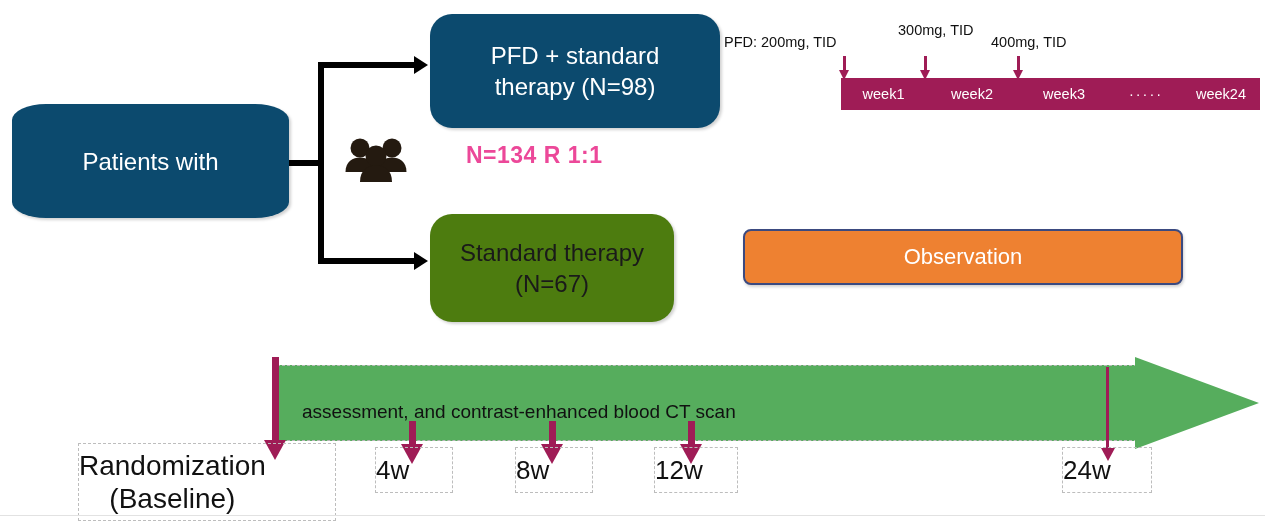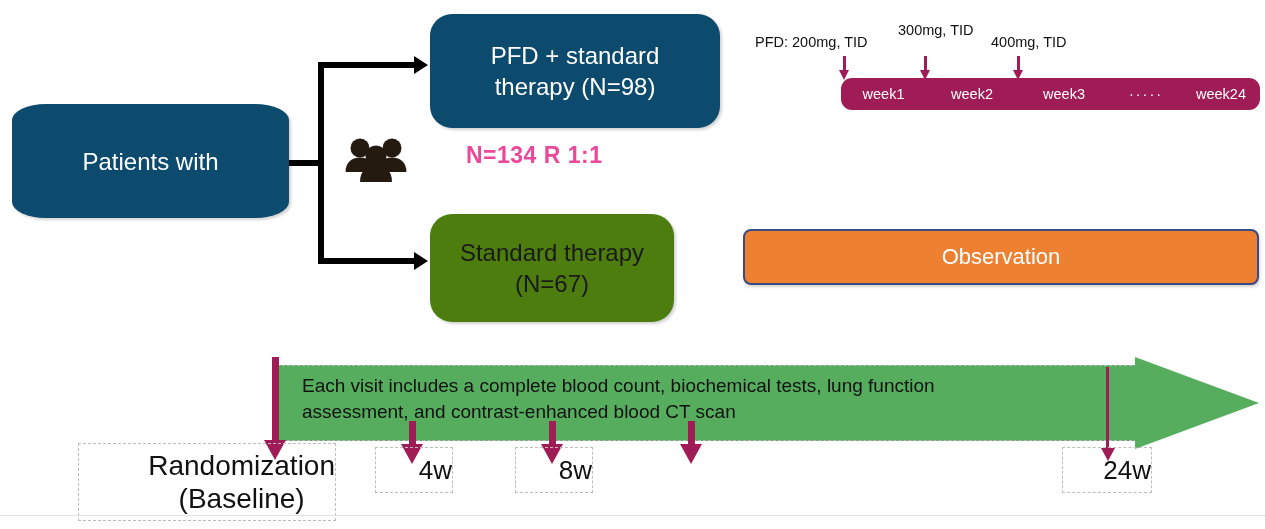--- a/index.html
+++ b/index.html
@@ -27,43 +27,43 @@
 
   
   .meta{left:466px;top:142px;width:230px;color:#ec4899;font-size:23px;font-weight:bold;
         letter-spacing:.5px;white-space:nowrap;}
   .people{left:343px;top:136px;width:66px;height:46px;}
 
   
   .dose-lbl{color:#111;font-size:14.5px;white-space:nowrap;}
   .dose-arrow{width:0;height:0;border-left:5px solid transparent;border-right:5px solid transparent;border-top:10px solid #9f1c56;}
   .dose-stem{width:2.5px;background:#9f1c56;}
-  .weekbar{left:841px;top:78px;width:419px;height:32px;background:#9f1c56;display:flex;align-items:center;border-radius:11px;}
+  .weekbar{left:841px;top:78px;width:419px;height:32px;background:#9f1c56;display:flex;align-items:center;}
   .weekbar span{color:#fff;font-size:14.5px;text-align:center;}
 
   
-  .obs{left:743px;top:229px;width:516px;height:56px;background:#ee8131;border:2px solid #3b4a80;
+  .obs{left:743px;top:229px;width:440px;height:56px;background:#ee8131;border:2px solid #3b4a80;
        border-radius:8px;display:flex;align-items:center;justify-content:center;
        box-shadow:1px 2px 3px rgba(0,0,0,.18);}
   .obs .txt{color:#fff;font-size:22px;}
 
   
   .garrow{left:277px;top:357px;width:982px;height:92px;}
   .gbody{left:0;top:8px;width:860px;height:76px;background:#56ad5d;border:1px dashed #b9b9b9;}
   .ghead{left:858px;top:0px;width:0;height:0;border-top:46px solid transparent;
          border-bottom:46px solid transparent;border-left:124px solid #56ad5d;}
   .gtext{left:25px;top:16px;width:820px;color:#111;font-size:19px;line-height:26px;}
 
   
   .vstem{width:7px;background:#9f1c56;}
   .vhead{width:0;height:0;border-left:11px solid transparent;border-right:11px solid transparent;border-top:20px solid #9f1c56;}
   .vstem-thin{width:3px;background:#9f1c56;}
   .vhead-thin{width:0;height:0;border-left:7px solid transparent;border-right:7px solid transparent;border-top:13px solid #9f1c56;}
 
-  .vbox{border:1px dashed #bdbdbd;display:flex;align-items:center;justify-content:flex-end;
+  .vbox{border:1px dashed #bdbdbd;display:flex;align-items:center;justify-content:flex-start;
         text-align:center;color:#111;background:transparent;}
   .vbox.small{height:46px;width:78px;font-size:26px;}
   .vbox.rand{left:78px;top:443px;width:258px;height:78px;font-size:28px;line-height:33px;}
 
   .baseline-rule{left:0px;top:515px;width:1265px;height:1px;background:#e2e2e2;}
 </style>
 </head>
 <body>
 
 <div id="stage">
@@ -101,21 +101,21 @@
     </div>
   </div>
 
   <div class="abs gbox gbox-std">
     <div class="txt">
       <span>Standard therapy</span><br>
       <span>(N=67)</span>
     </div>
   </div>
 
-  <div class="abs dose-lbl" style="left:755px;top:34px;">PFD: 200mg, TID</div>
+  <div class="abs dose-lbl" style="left:724px;top:34px;">PFD: 200mg, TID</div>
   <div class="abs dose-lbl" style="left:898px;top:22px;">300mg, TID</div>
   <div class="abs dose-lbl" style="left:991px;top:34px;">400mg, TID</div>
 
   <div class="abs dose-stem" style="left:843px;top:56px;height:16px;"></div>
   <div class="abs dose-arrow" style="left:839px;top:70px;"></div>
 
   <div class="abs dose-stem" style="left:924px;top:56px;height:16px;"></div>
   <div class="abs dose-arrow" style="left:920px;top:70px;"></div>
 
   <div class="abs dose-stem" style="left:1017px;top:56px;height:16px;"></div>
@@ -130,21 +130,21 @@
   </div>
 
   <div class="abs obs">
     <div class="txt">Observation</div>
   </div>
 
   <div class="abs garrow">
     <div class="abs gbody"></div>
     <div class="abs ghead"></div>
     <div class="abs gtext">
-      <span>Each visit includes a complete blood count, biochemical tests, lung function</span><br>
+      <br>
       <span>assessment, and contrast-enhanced blood CT scan</span>
     </div>
   </div>
 
   <div class="abs vstem" style="left:272px;top:357px;height:86px;"></div>
   <div class="abs vhead" style="left:264px;top:440px;"></div>
 
   <div class="abs vstem" style="left:409px;top:421px;height:26px;"></div>
   <div class="abs vhead" style="left:401px;top:444px;"></div>
 
@@ -163,18 +163,21 @@
       <span>(Baseline)</span>
     </div>
   </div>
 
   <div class="abs vbox small" style="left:375px;top:447px;">
     <span>4w</span>
   </div>
   <div class="abs vbox small" style="left:515px;top:447px;">
     <span>8w</span>
   </div>
+  <div class="abs vbox small" style="left:654px;top:447px;width:84px;">
+    <span>12w</span>
+  </div>
   <div class="abs vbox small" style="left:1062px;top:447px;width:90px;">
     <span>24w</span>
   </div>
 
   <div class="abs baseline-rule"></div>
 </div>
 
 </body></html>

